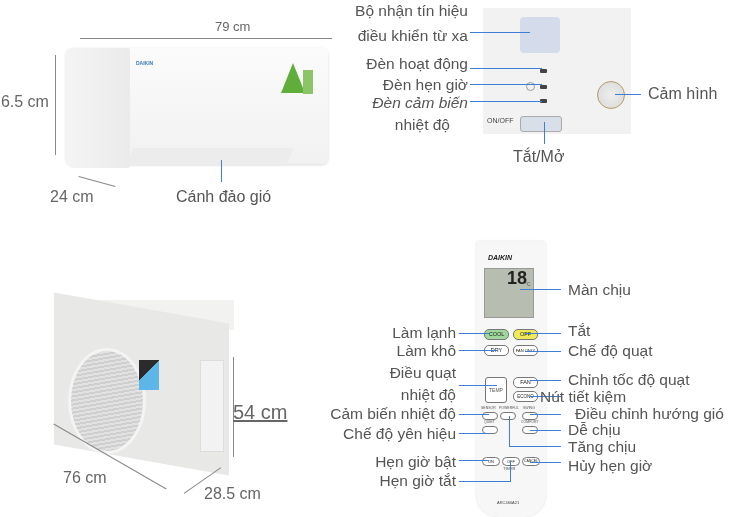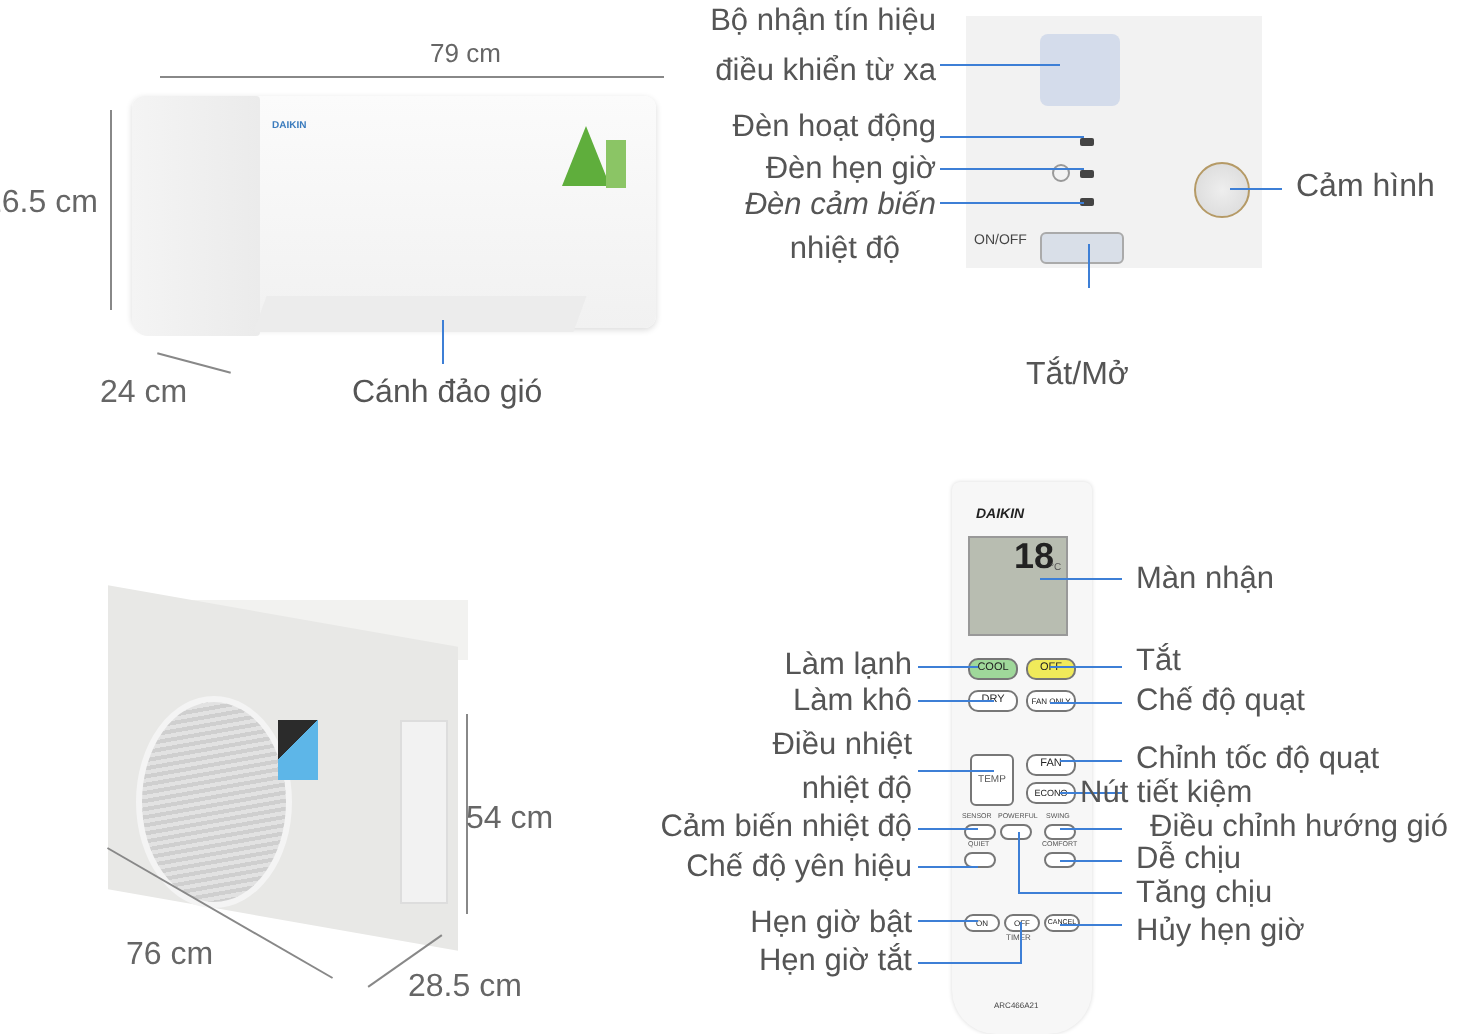--- a/index.html
+++ b/index.html
@@ -77,33 +77,33 @@
 <div class="line" style="left:470px;top:68px;width:72px;height:1px;"></div>
 
 <div class="lbl r" style="right:271px;top:76px;">Đèn hẹn giờ</div>
 <div class="line" style="left:470px;top:84px;width:72px;height:1px;"></div>
 
 <div class="lbl r" style="right:271px;top:94px;font-style:italic;">Đèn cảm biến</div>
 <div class="lbl r" style="right:289px;top:116px;">nhiệt độ</div>
 <div class="line" style="left:470px;top:101px;width:72px;height:1px;"></div>
 
 <div class="line" style="left:544px;top:122px;width:1px;height:22px;"></div>
-<div class="lbl" style="left:513px;top:148px;font-size:16px;margin-top:31px;">Tắt/Mở</div>
+<div class="lbl" style="left:513px;top:148px;font-size:16px;">Tắt/Mở</div>
 
 <div class="line" style="left:615px;top:94px;width:26px;height:1px;"></div>
 <div class="lbl" style="left:648px;top:85px;font-size:16px;">Cảm hình</div>
 
 <div class="abs outdoor-top"></div>
 <div class="abs outdoor"></div>
 <div class="abs fan"></div>
 <div class="abs outdoor-logo"></div>
 <div class="abs" style="left:200px;top:360px;width:22px;height:90px;background:#f2f2f2;border:1px solid #ddd;"></div>
 
 <div class="varrow" style="left:233px;top:357px;height:100px;"></div>
-<div class="dim" style="left:233px;top:401px;font-size:16px;">54 cm</div>
+<div class="dim" style="left:233px;top:401px;font-size:20px;text-decoration:underline;">54 cm</div>
 <div class="arrow" style="left:45px;top:456px;width:130px;transform:rotate(30deg);"></div>
 <div class="dim" style="left:63px;top:469px;font-size:16px;">76 cm</div>
 <div class="arrow" style="left:180px;top:480px;width:45px;transform:rotate(-35deg);"></div>
 <div class="dim" style="left:204px;top:485px;font-size:16px;">28.5 cm</div>
 
 <div class="abs remote"></div>
 <div class="abs remote-brand">DAIKIN</div>
 <div class="abs lcd"></div>
 <div class="abs lcd-temp">18</div>
 <div class="abs" style="left:525px;top:281px;font-size:5px;">°C</div>
@@ -131,35 +131,35 @@
 <div class="rbtn" style="left:482px;top:457px;width:16px;font-size:4px;height:7px;line-height:7px;">ON</div>
 <div class="rbtn" style="left:502px;top:457px;width:16px;font-size:4px;height:7px;line-height:7px;">OFF</div>
 <div class="abs" style="left:503px;top:466px;font-size:4px;">TIMER</div>
 <div class="rbtn" style="left:522px;top:457px;width:16px;font-size:3.5px;height:7px;line-height:7px;">CANCEL</div>
 <div class="abs model">ARC466A21</div>
 
 <div class="lbl r" style="right:283px;top:324px;">Làm lạnh</div>
 <div class="line" style="left:459px;top:333px;width:30px;height:1px;"></div>
 <div class="lbl r" style="right:283px;top:342px;">Làm khô</div>
 <div class="line" style="left:459px;top:350px;width:38px;height:1px;"></div>
-<div class="lbl r" style="right:283px;top:364px;">Điều nhiệt</div>
+<div class="lbl r" style="right:283px;top:364px;">Điều quạt</div>
 <div class="lbl r" style="right:283px;top:386px;">nhiệt độ</div>
 <div class="line" style="left:459px;top:385px;width:38px;height:1px;"></div>
 <div class="lbl r" style="right:283px;top:405px;">Cảm biến nhiệt độ</div>
 <div class="line" style="left:459px;top:414px;width:30px;height:1px;"></div>
 <div class="lbl r" style="right:283px;top:425px;">Chế độ yên hiệu</div>
 <div class="line" style="left:459px;top:433px;width:30px;height:1px;"></div>
 <div class="lbl r" style="right:283px;top:453px;">Hẹn giờ bật</div>
 <div class="line" style="left:459px;top:460px;width:30px;height:1px;"></div>
 <div class="lbl r" style="right:283px;top:472px;">Hẹn giờ tắt</div>
 <div class="line" style="left:459px;top:481px;width:52px;height:1px;"></div>
 <div class="line" style="left:510px;top:461px;width:1px;height:20px;"></div>
 
 <div class="line" style="left:520px;top:289px;width:41px;height:1px;"></div>
-<div class="lbl" style="left:568px;top:281px;">Màn nhận</div>
+<div class="lbl" style="left:568px;top:281px;">Màn chịu</div>
 <div class="line" style="left:525px;top:333px;width:36px;height:1px;"></div>
 <div class="lbl" style="left:568px;top:322px;">Tắt</div>
 <div class="line" style="left:525px;top:351px;width:36px;height:1px;"></div>
 <div class="lbl" style="left:568px;top:342px;">Chế độ quạt</div>
 <div class="line" style="left:530px;top:380px;width:31px;height:1px;"></div>
 <div class="lbl" style="left:568px;top:371px;">Chỉnh tốc độ quạt</div>
 <div class="line" style="left:530px;top:396px;width:31px;height:1px;"></div>
 <div class="lbl" style="left:540px;top:388px;text-align:right;">Nút tiết kiệm</div>
 <div class="line" style="left:530px;top:414px;width:31px;height:1px;"></div>
 <div class="lbl" style="left:575px;top:405px;">Điều chỉnh hướng gió</div>

